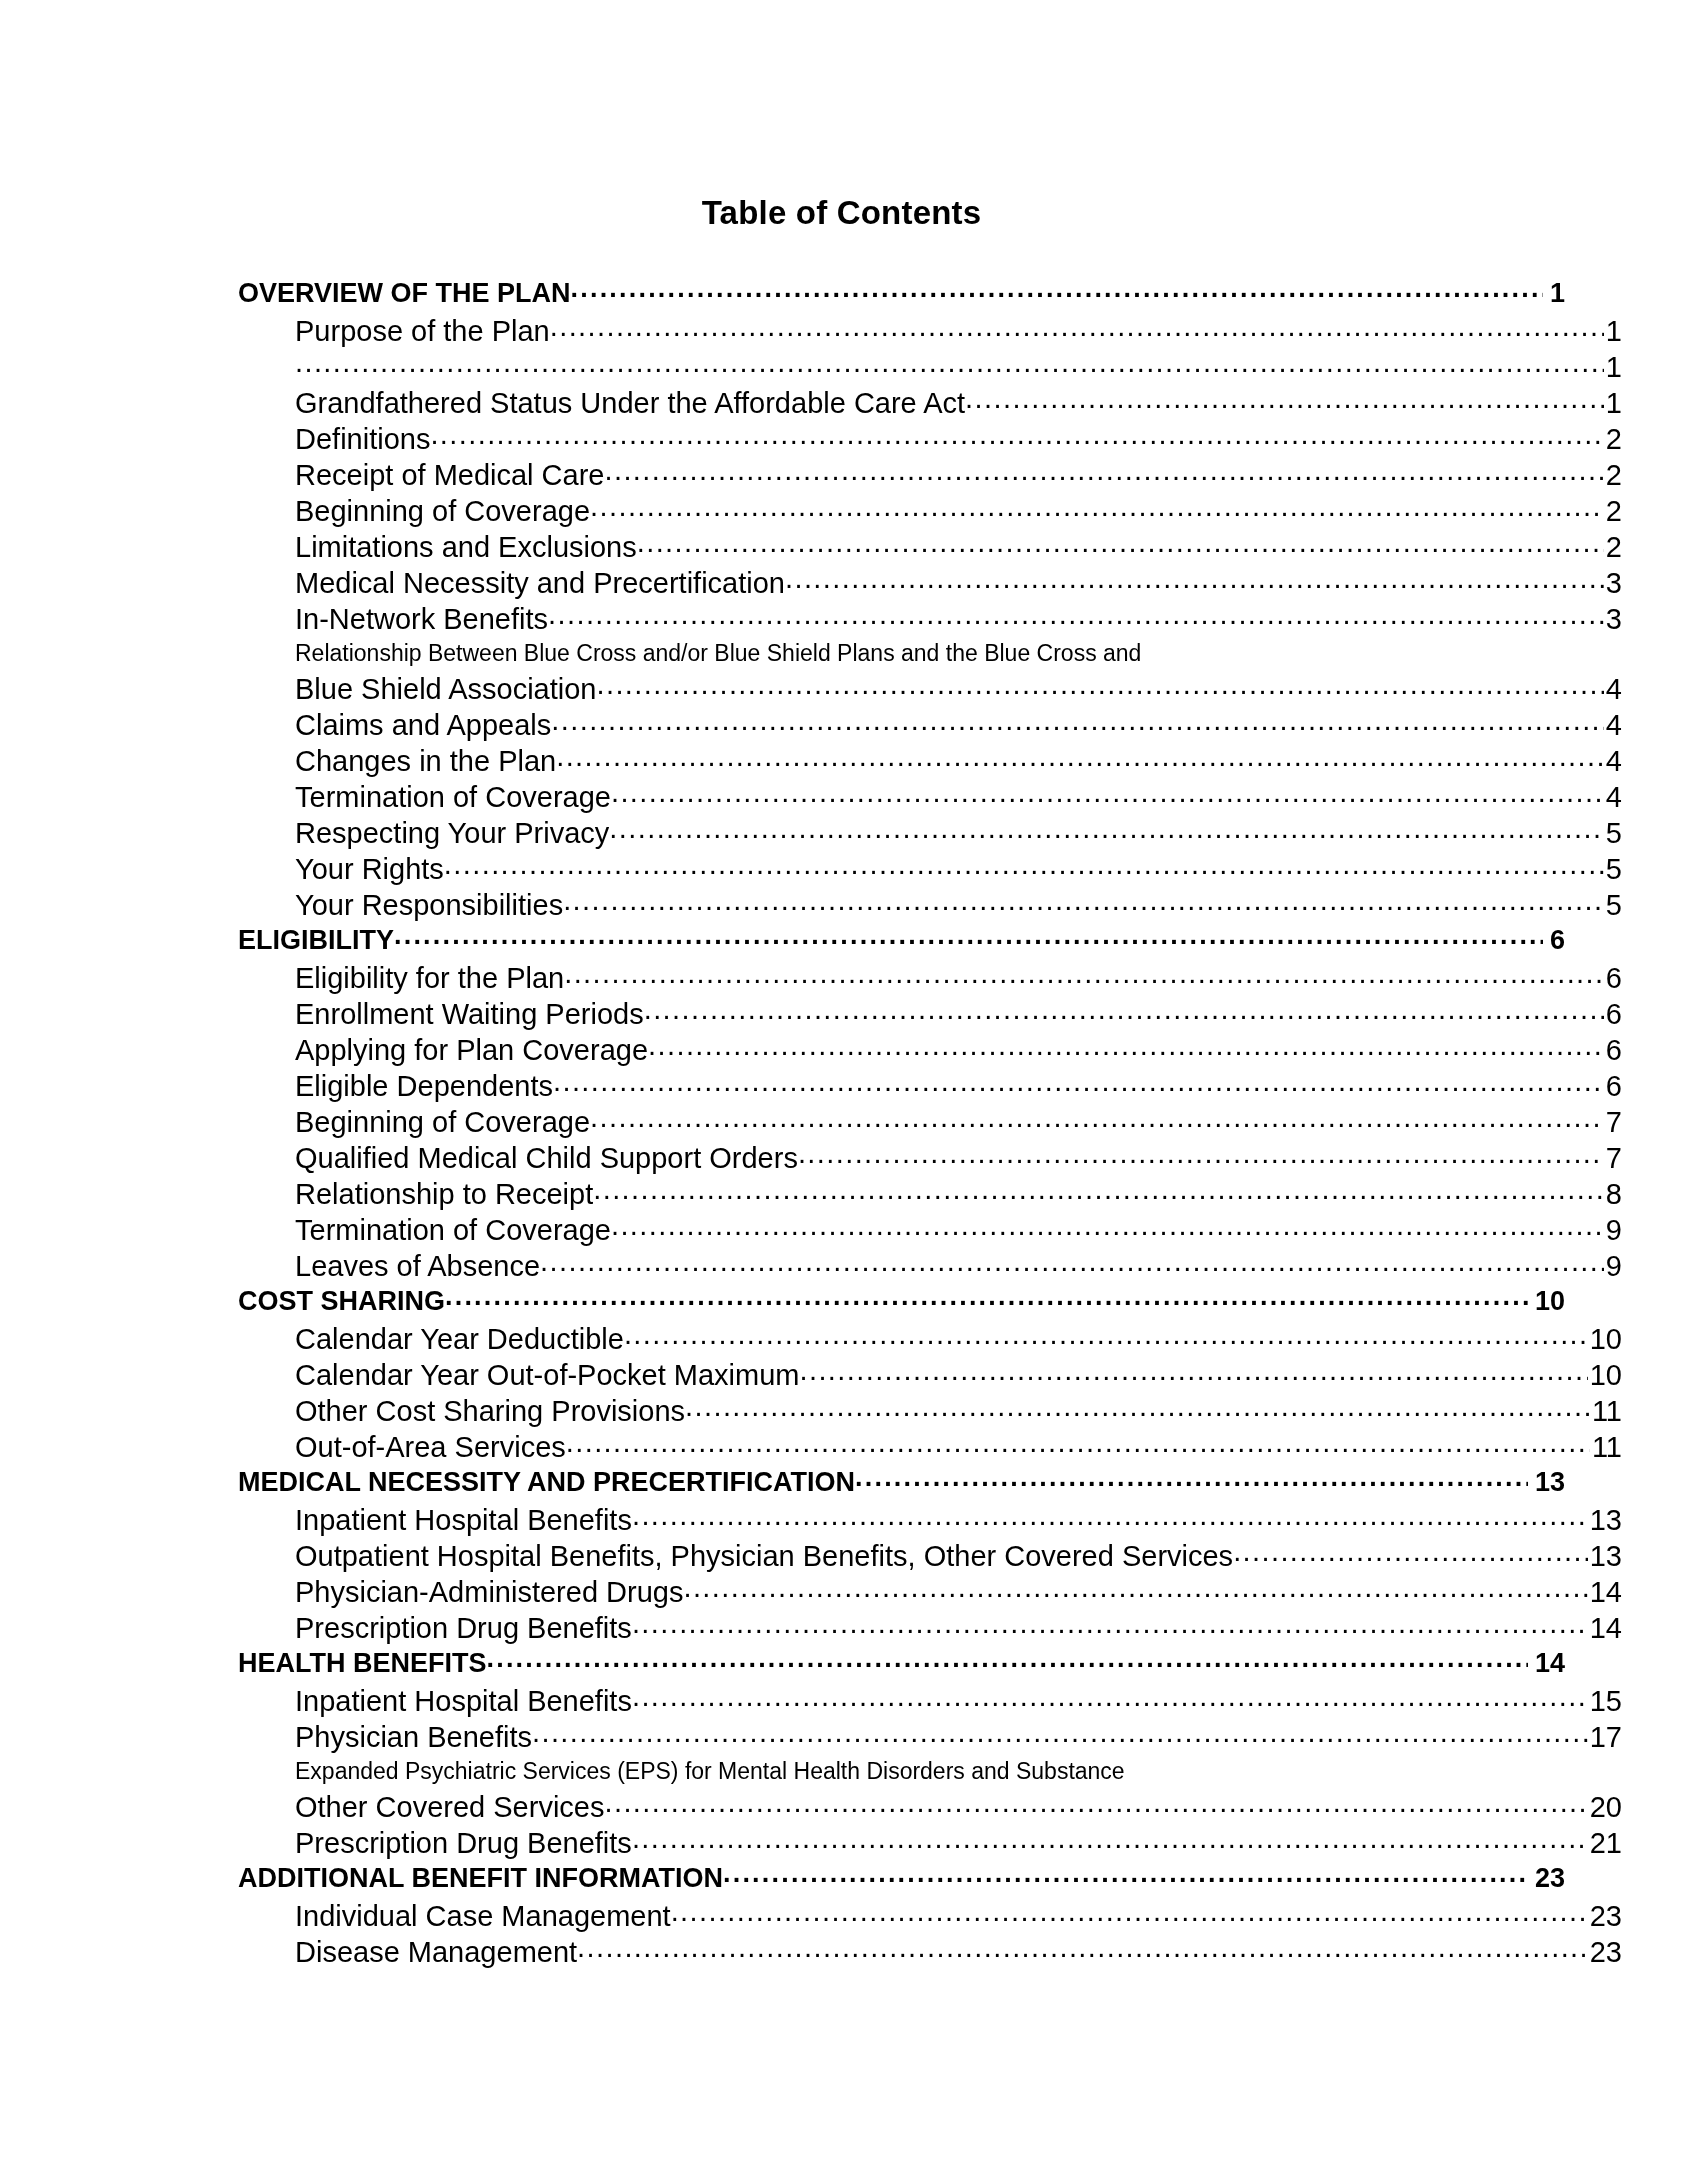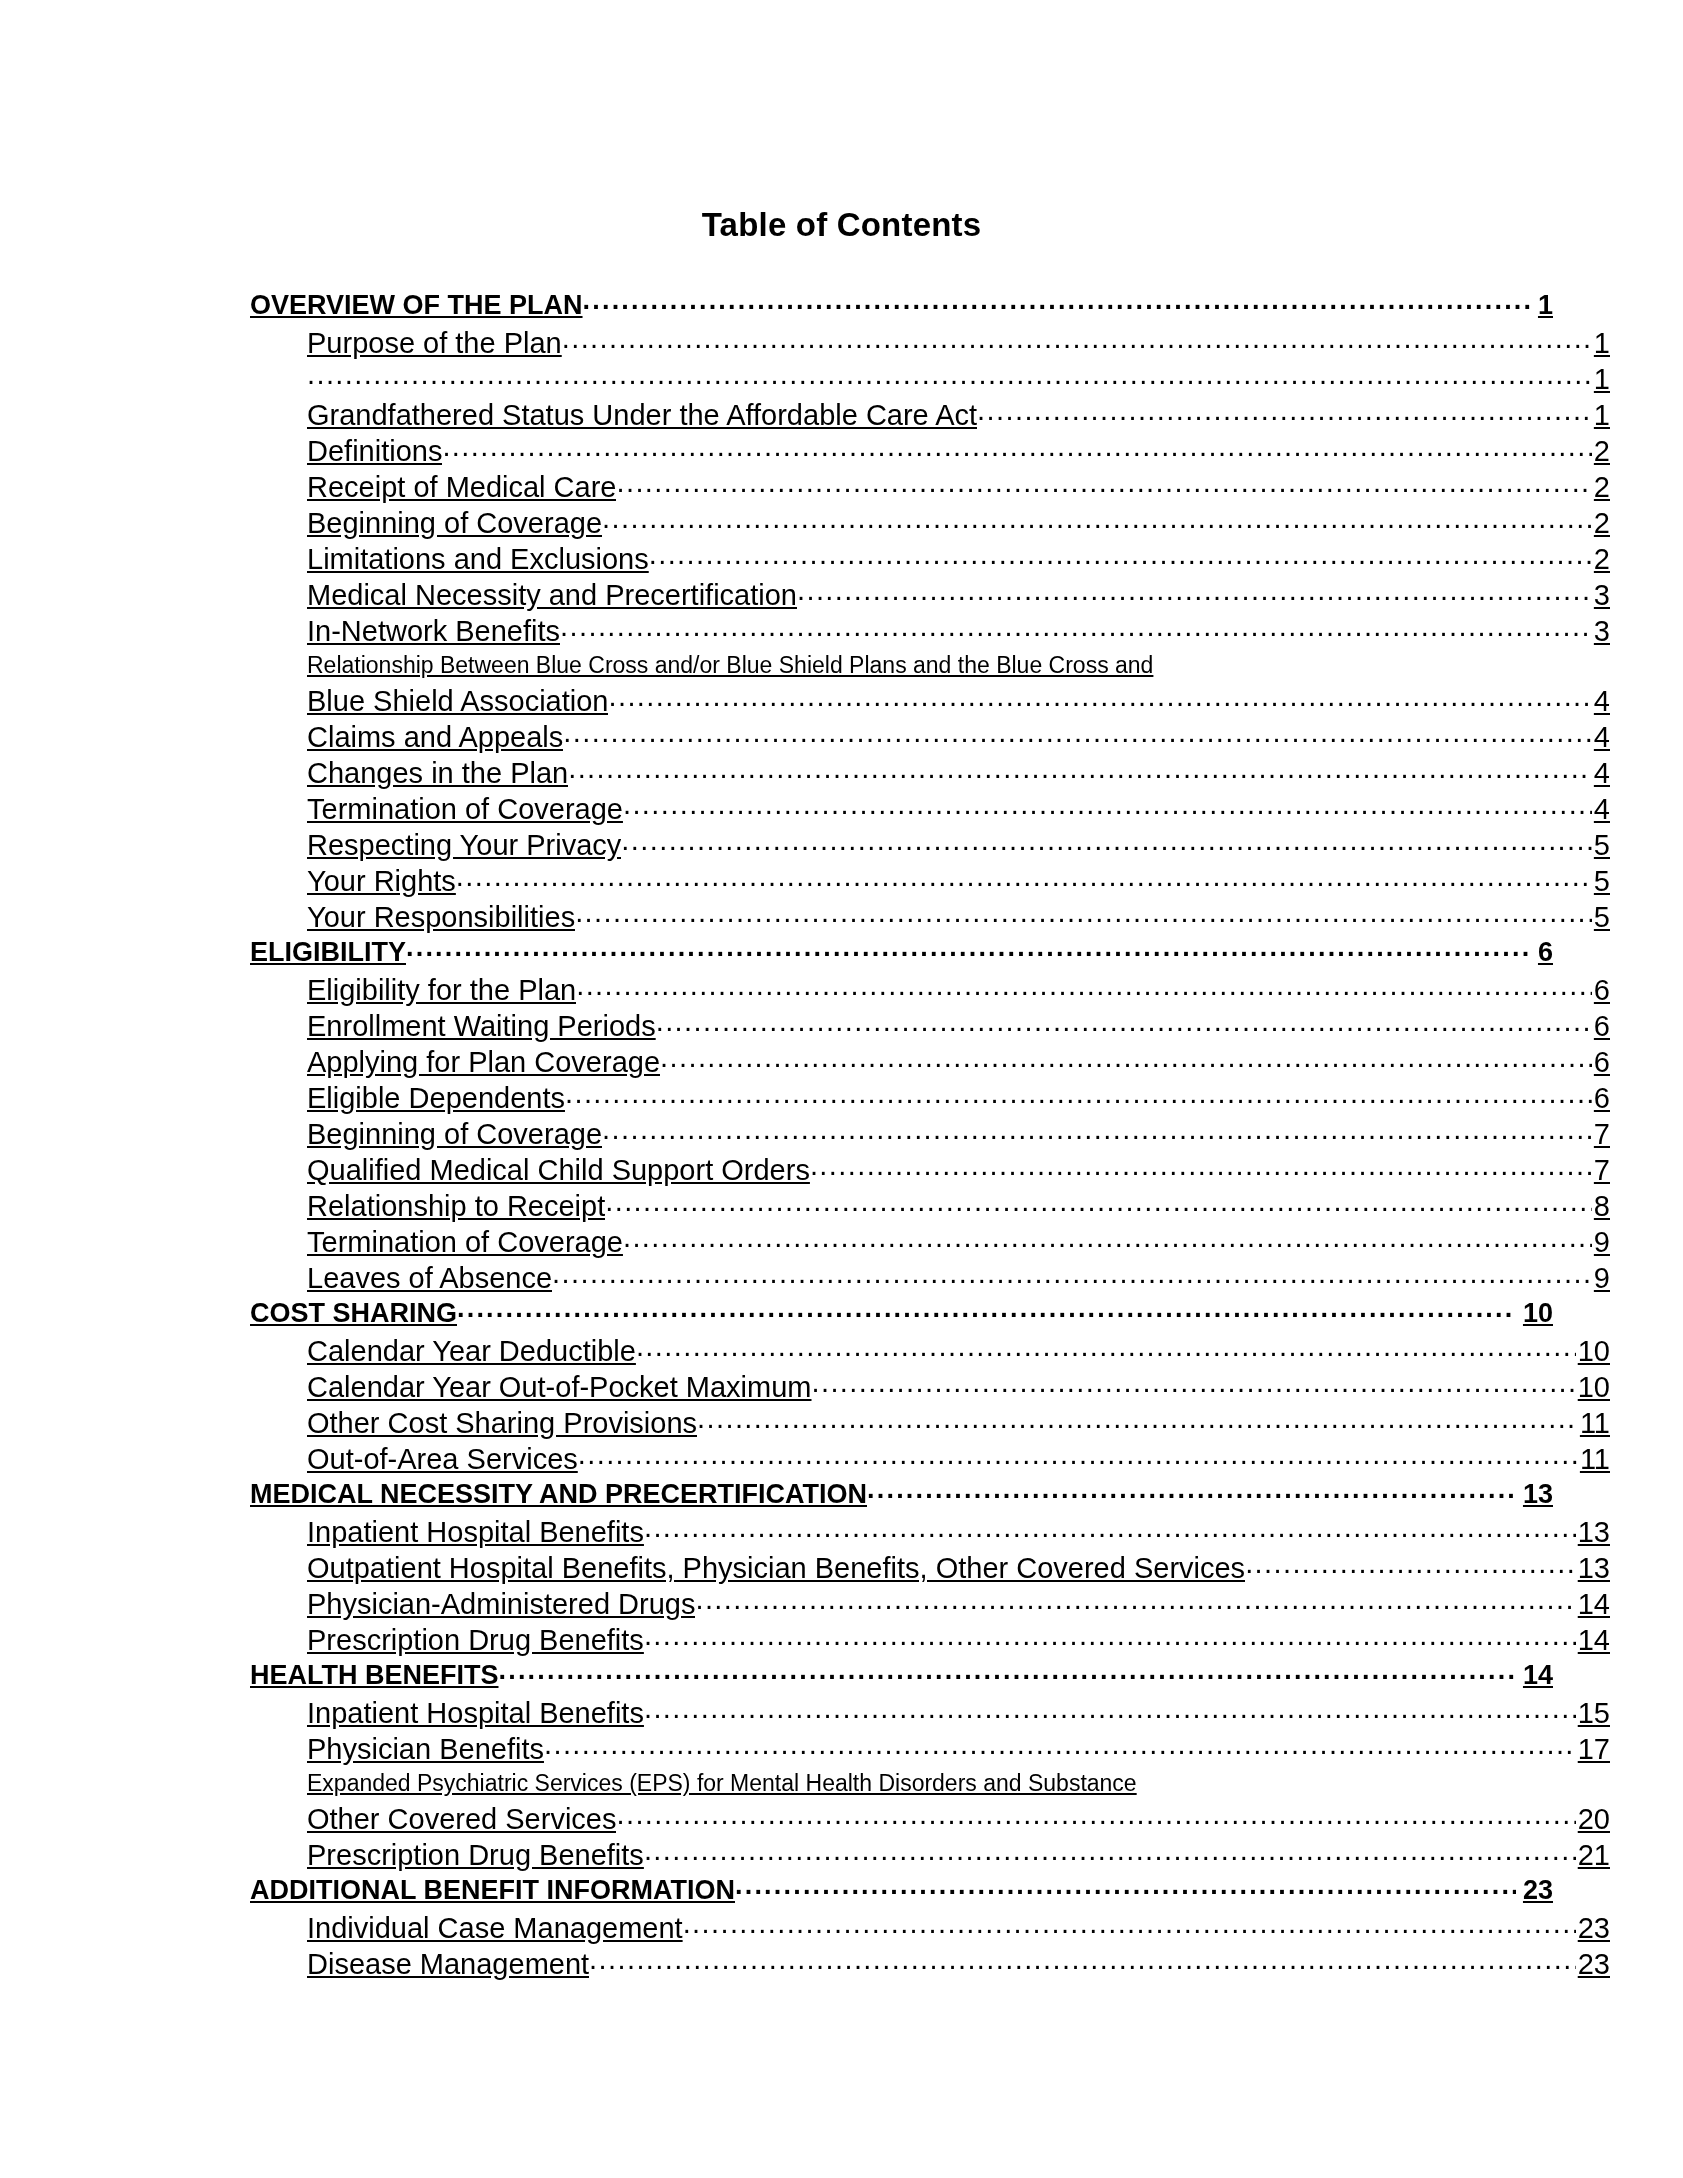--- a/index.html
+++ b/index.html
@@ -14,40 +14,39 @@
     font-family: "Liberation Sans", sans-serif;
     color: #000000;
     -webkit-font-smoothing: antialiased;
   }
 
   .page {
     position: relative;
     width: 1683px;
     height: 2178px;
     box-sizing: border-box;
-    padding: 12px;
+    padding: 0;
     background: #ffffff;
     overflow: hidden;
   }
 
   .doc-title {
     text-align: center;
     font-size: 33px;
     font-weight: bold;
     letter-spacing: 0.2px;
     margin: 0;
     padding-top: 196px;
     line-height: 1.0;
   }
 
   .toc {
     margin-top: 46px;
     padding-left: 238px;
     padding-right: 118px;
-    text-decoration: underline;
   }
 
   
   .toc-row {
     display: flex;
     align-items: baseline;
     width: 100%;
     line-height: 35px;
     white-space: nowrap;
   }

